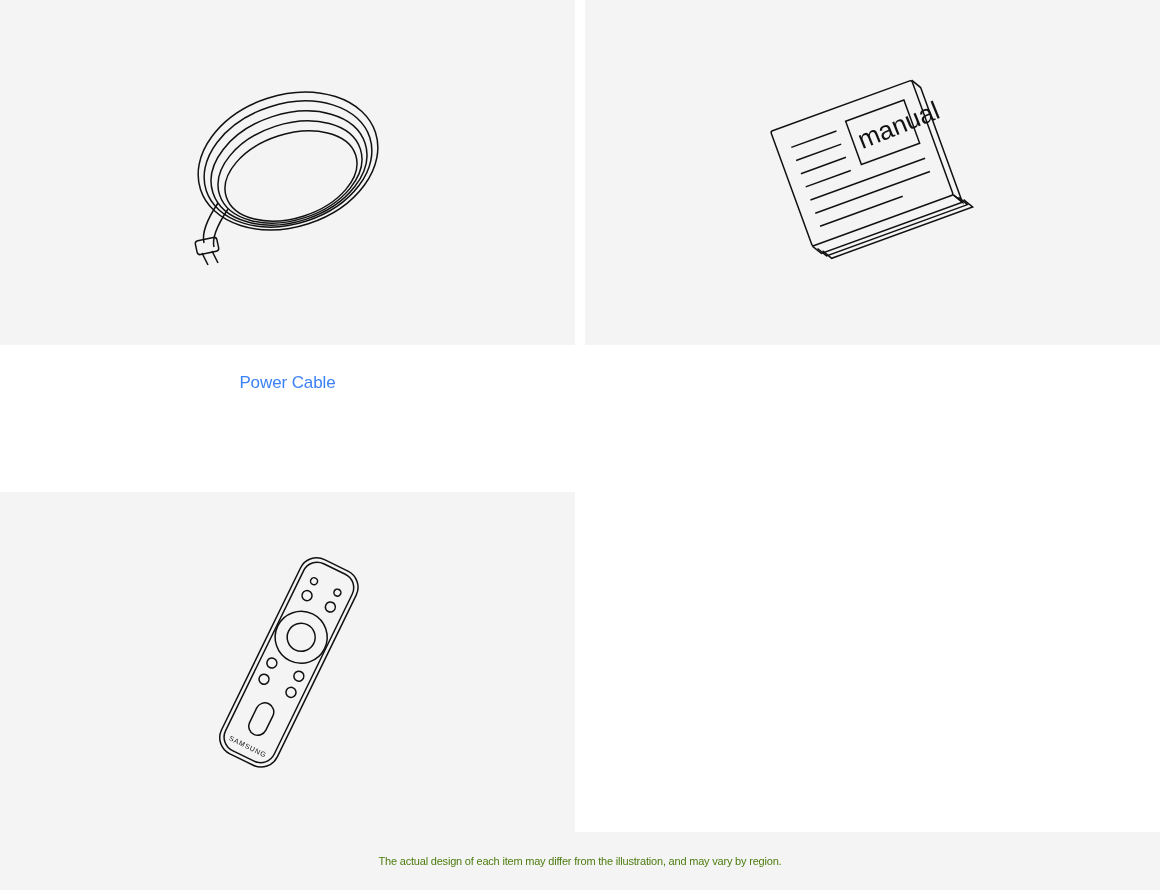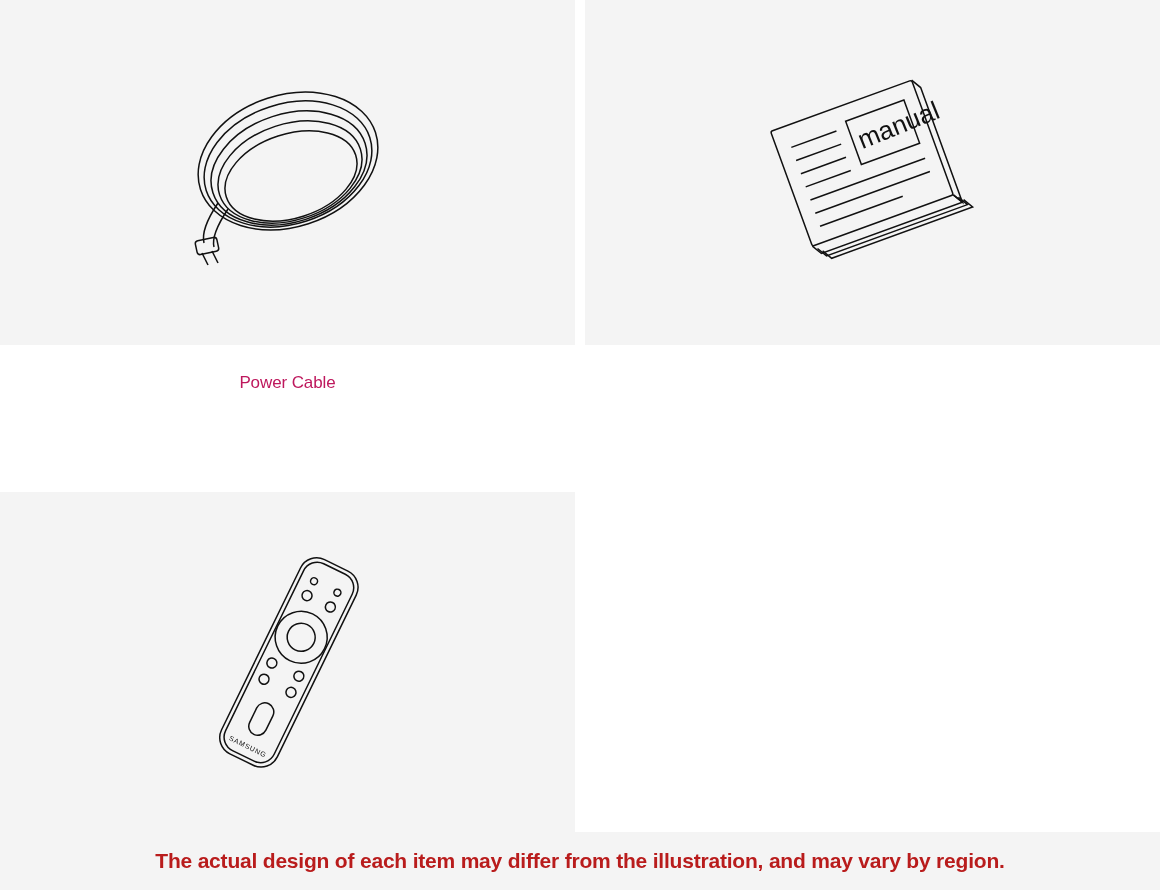--- a/index.html
+++ b/index.html
@@ -40,21 +40,21 @@
     justify-content: center;
     box-sizing: border-box;
   }
   .caption {
     height: 75px;
     display: flex;
     align-items: center;
     justify-content: center;
     font-size: 17px;
     letter-spacing: -0.1px;
-    color: #be185d;
+    color: #3b82f6;
     background: #ffffff;
   }
   .row2 {
     margin-top: 0;
   }
   .spacer-row {
     height: 72px;
   }
   .thumb.tall {
     height: 340px;
@@ -64,24 +64,24 @@
     left: 0;
     bottom: 0;
     width: 1160px;
     height: 58px;
     background: #f4f4f4;
     display: flex;
     align-items: center;
     justify-content: center;
   }
   .footer-text {
-    font-size: 21px;
+    font-size: 11px;
     letter-spacing: -0.2px;
-    color: #b91c1c;
-    font-weight: 700;
+    color: #4d7c0f;
+    font-weight: 400;
   }
   svg { display: block; }
 </style>
 </head>
 <body>
 
 <div class="page">
 
   <div class="grid">
 

